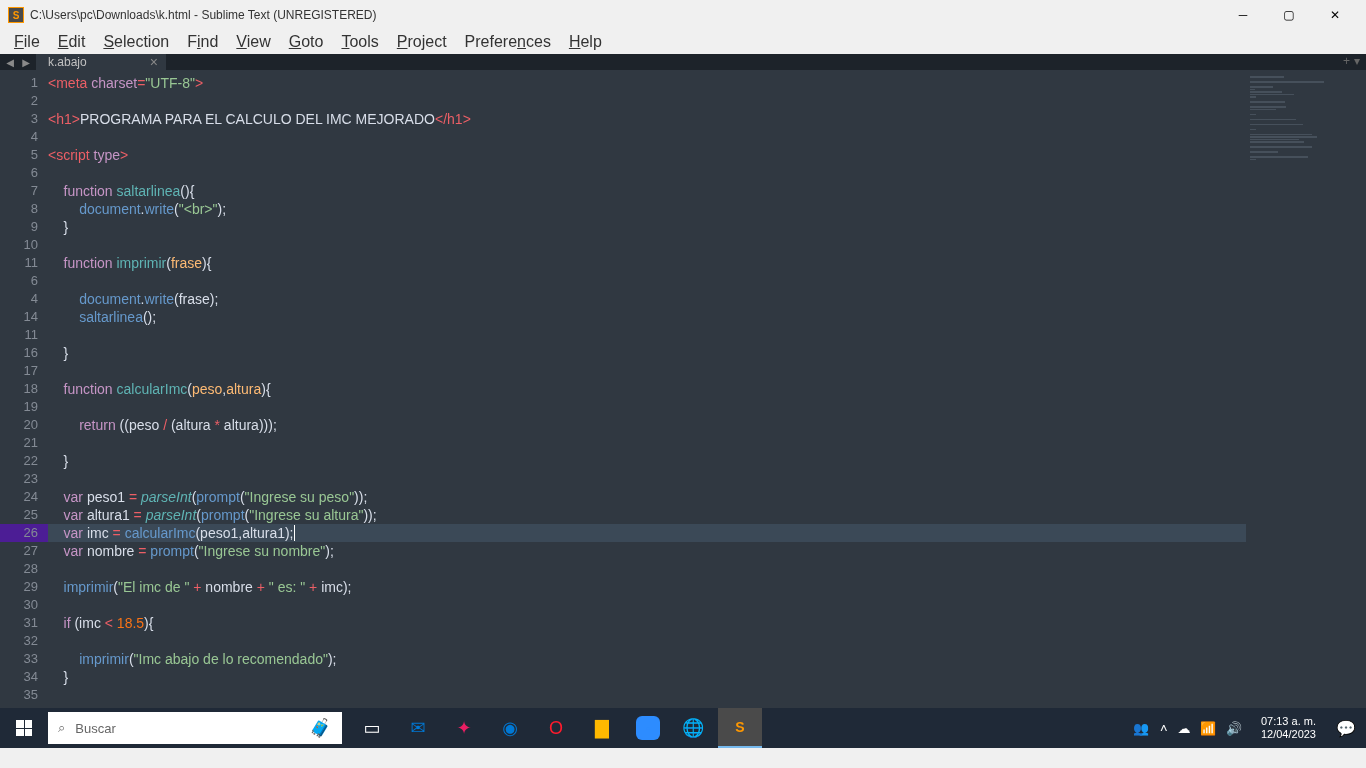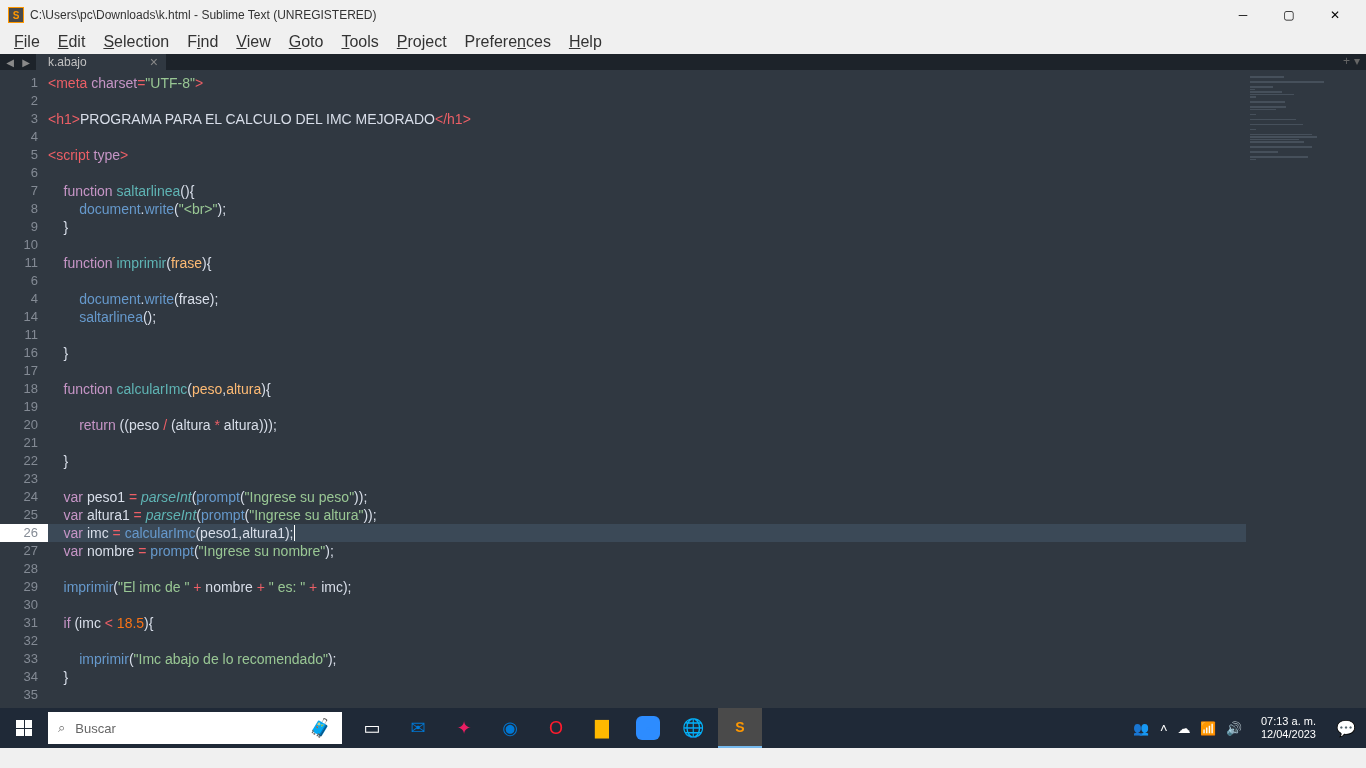--- a/index.html
+++ b/index.html
@@ -14,21 +14,21 @@
 .menu-item u{text-decoration:underline}
 .editor-container{height:654px;background:#303841;display:flex;flex-direction:column}
 .tabbar{height:28px;background:#1d232a;display:flex;align-items:stretch;position:relative}
 .tab-nav{display:flex;align-items:center;padding:0 2px}
 .tab-arrow{width:16px;height:16px;color:#8a8a8a;cursor:pointer;display:flex;align-items:center;justify-content:center;font-size:10px}
 .tab{background:#303841;padding:0 28px 0 12px;display:flex;align-items:center;color:#c0c0c0;font-size:12px;position:relative;min-width:130px}
 .tab-close{position:absolute;right:8px;color:#888;font-size:14px;cursor:pointer}
 .tab-actions{position:absolute;right:6px;display:flex;align-items:center;gap:4px;color:#666;font-size:12px}
 .code-area{flex:1;display:flex;background:#303841;font-family:Consolas,monospace;font-size:14px;position:relative}
 .gutter{width:48px;text-align:right;padding:4px 10px 4px 4px;color:#848b95;user-select:none;line-height:18px;font-size:13px}
-.gutter .hl{background:#ffffff;display:block;margin:0 -10px 0 -4px;padding:0 10px 0 4px}
+.gutter .hl{background:#4c1d95;display:block;margin:0 -10px 0 -4px;padding:0 10px 0 4px}
 .code{flex:1;padding:4px 0;line-height:18px;white-space:pre;color:#d8dee9}
 .minimap{width:120px;background:#303841;position:relative;padding:6px 4px}
 .mini-lines{opacity:0.25}
 .mini-line{height:1.5px;margin-bottom:1px}
 .statusbar{height:22px;background:#2c333d;display:flex;align-items:center;padding:0 10px;font-size:11px;color:#9aa5b1;justify-content:space-between}
 .status-left{display:flex;align-items:center;gap:10px}
 .status-right{display:flex;gap:28px}
 .taskbar{height:40px;background:#1f2937;display:flex;align-items:center;position:relative}
 .start-btn{width:48px;height:40px;display:flex;align-items:center;justify-content:center;cursor:pointer}
 .win-logo{width:16px;height:16px;display:grid;grid-template-columns:1fr 1fr;grid-template-rows:1fr 1fr;gap:1px}

